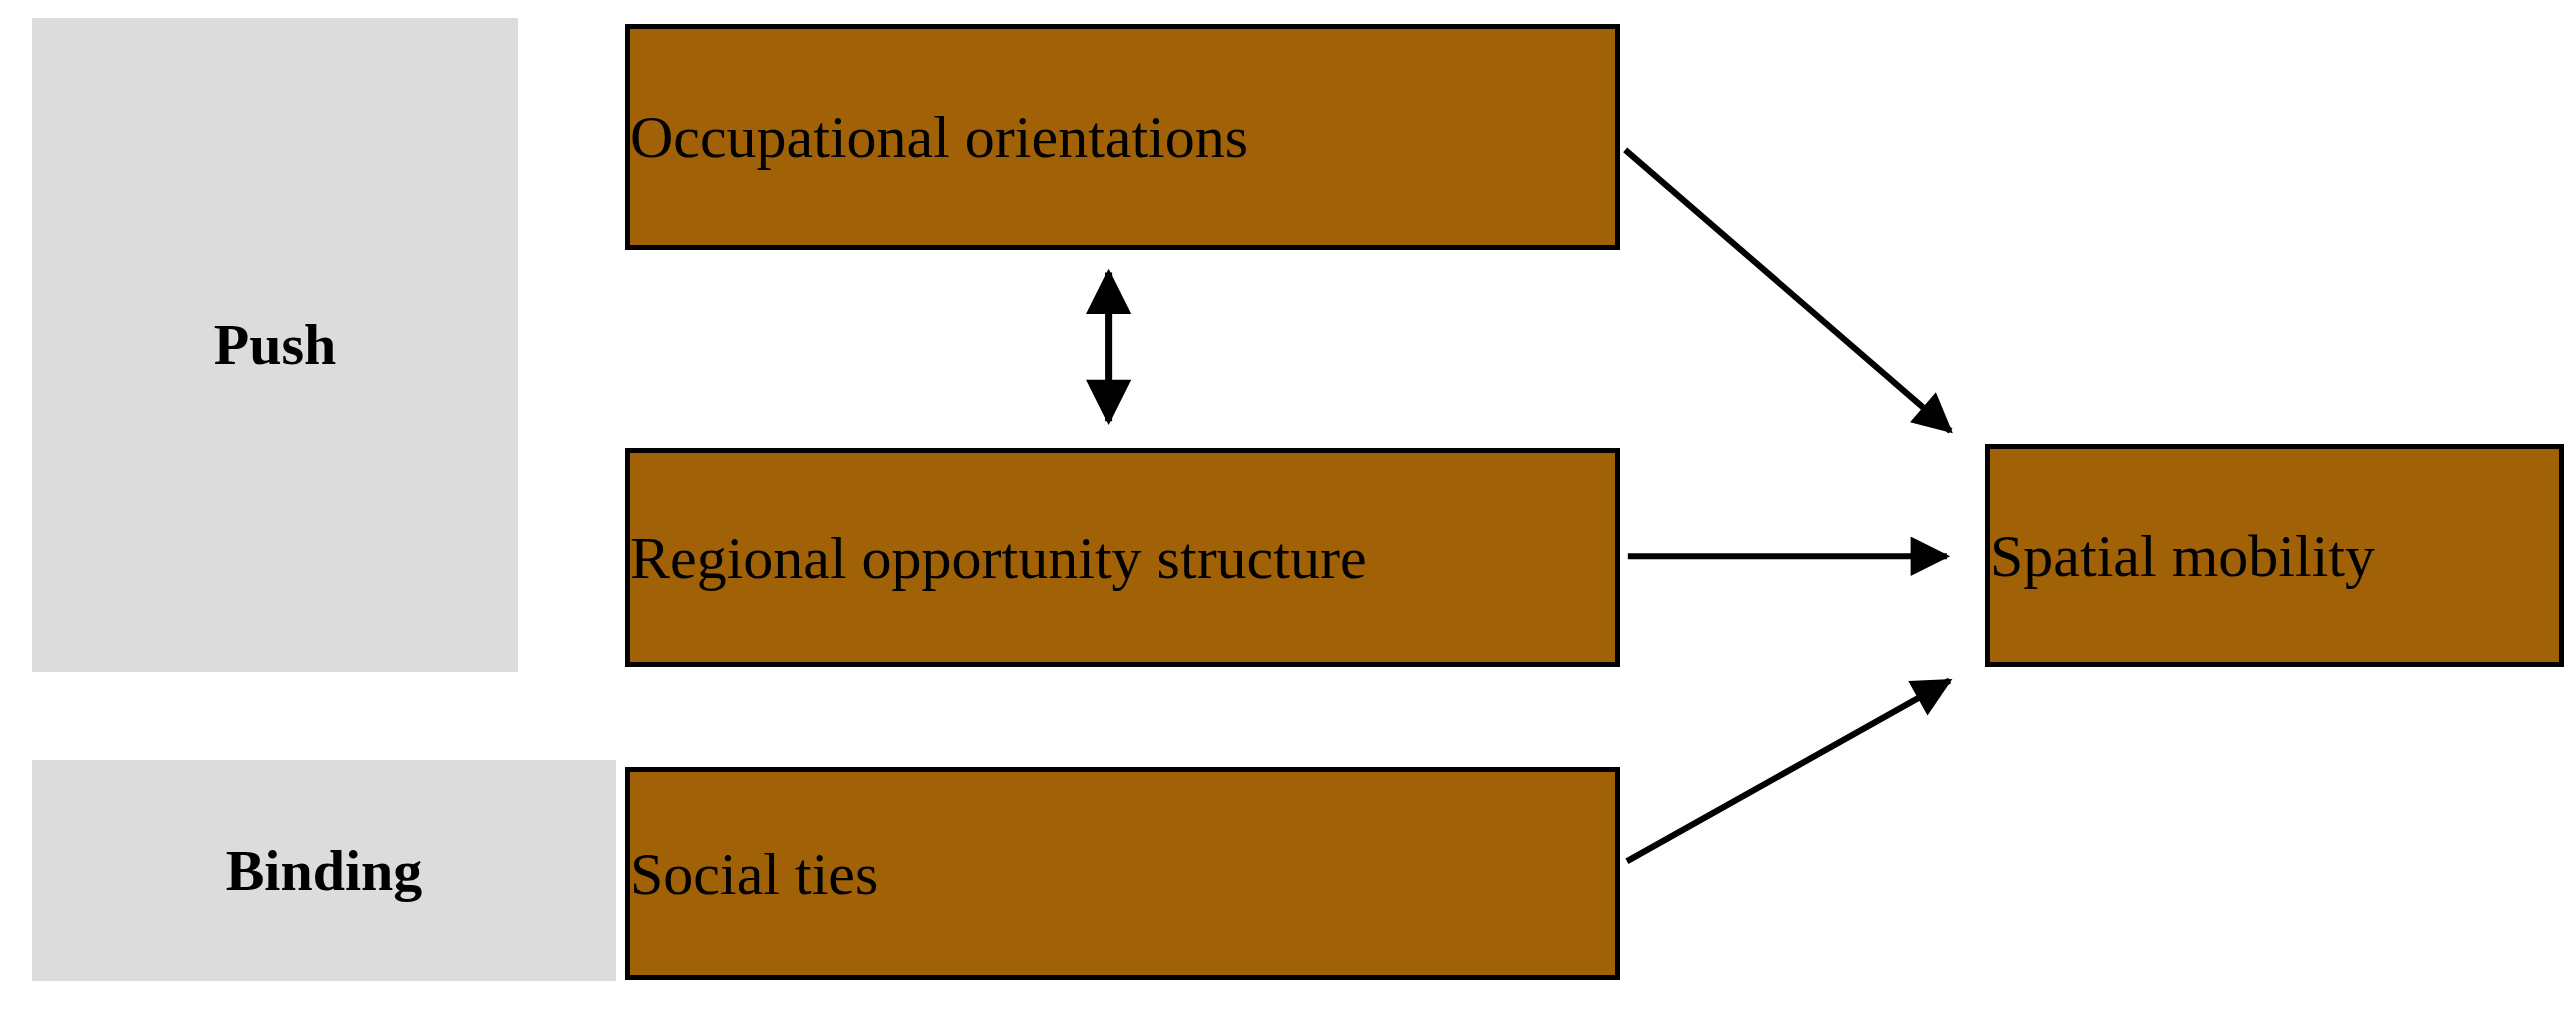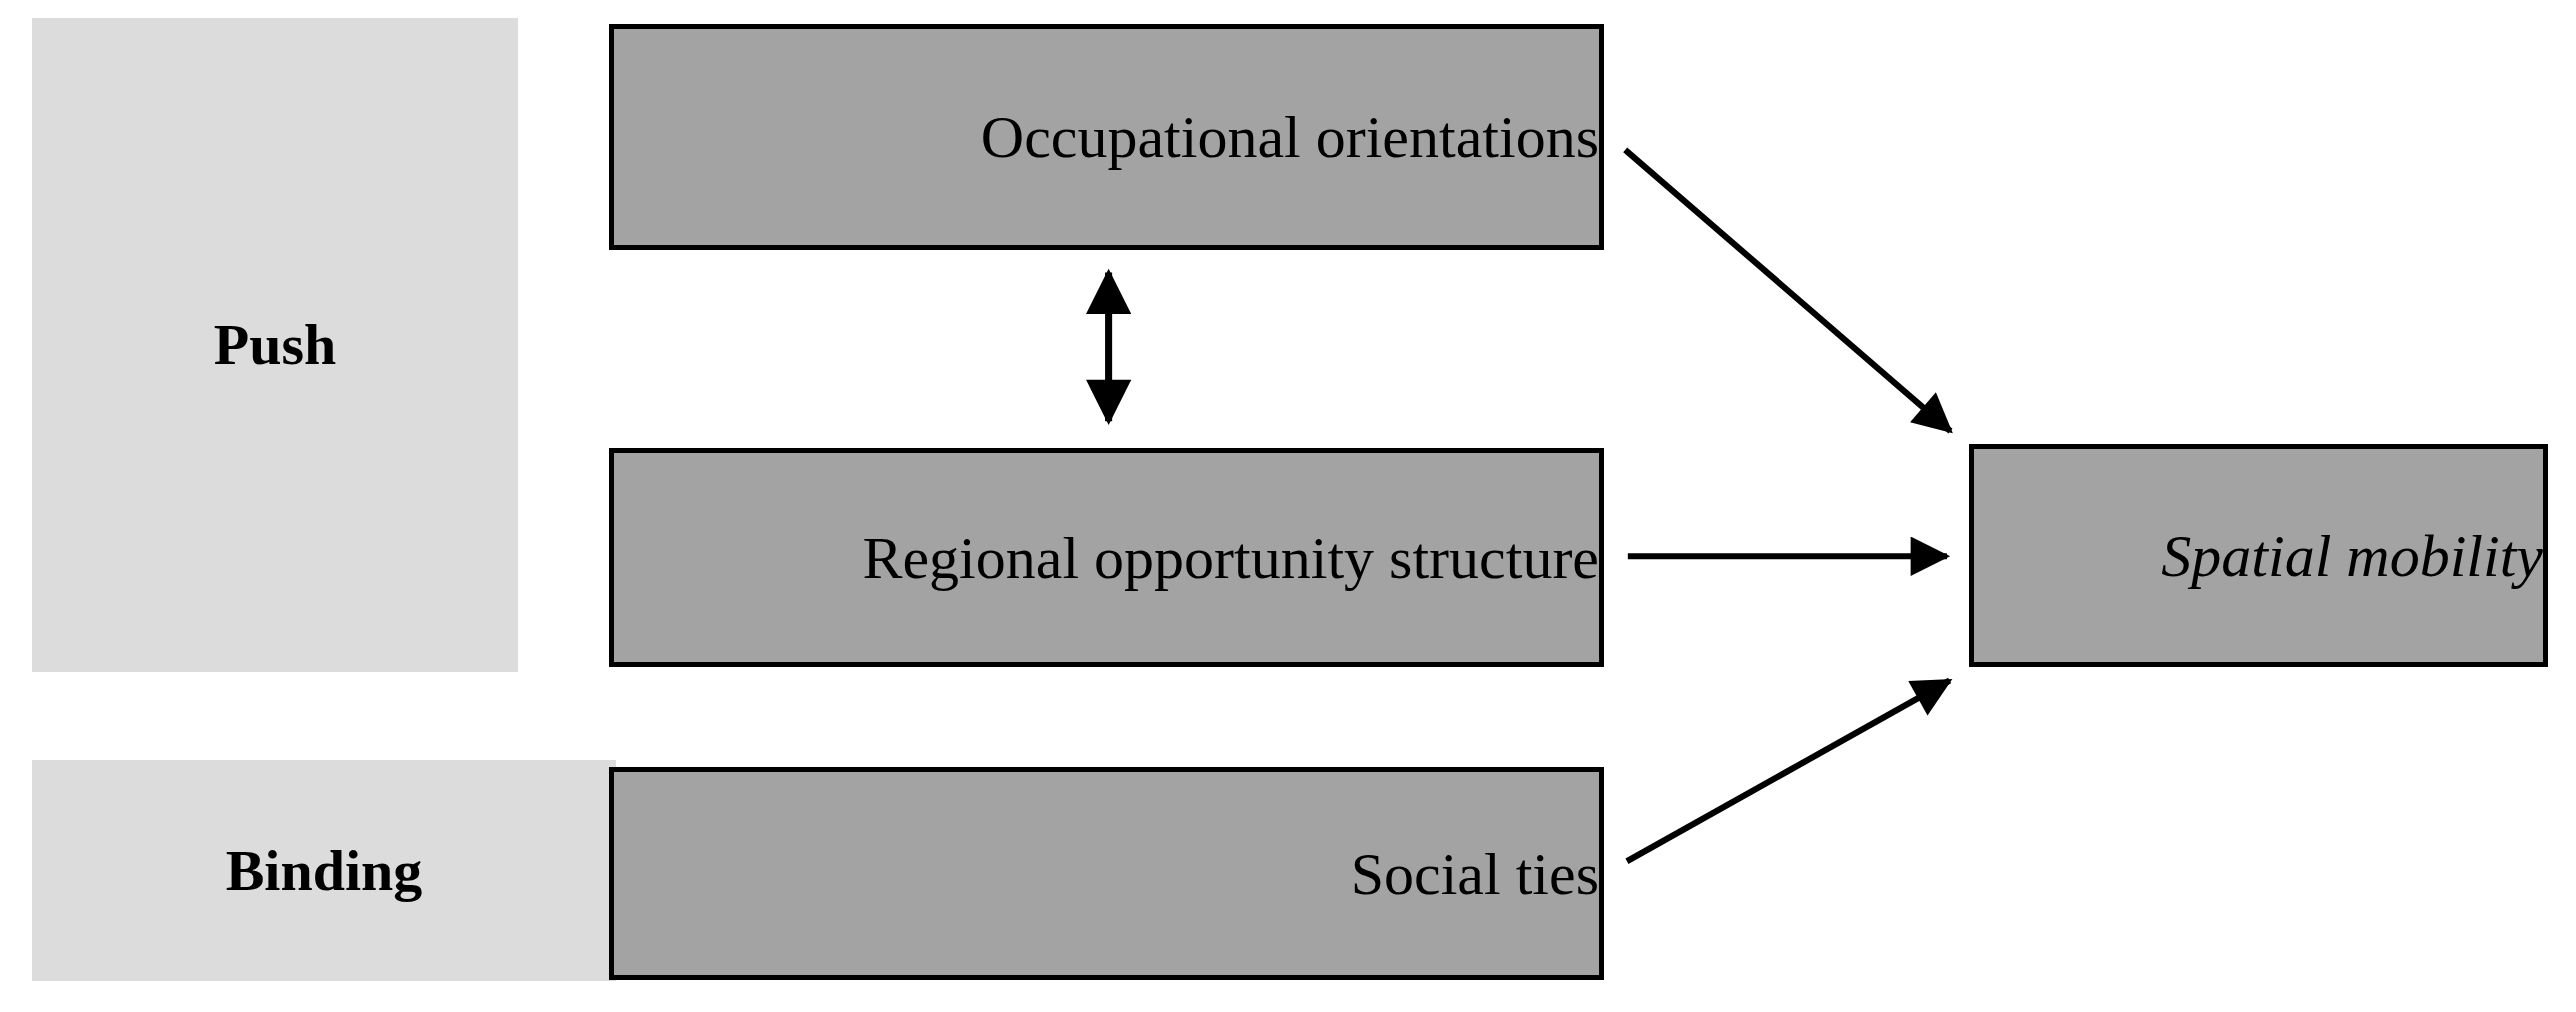--- a/index.html
+++ b/index.html
@@ -24,40 +24,41 @@
     justify-content: center;
     text-align: center;
   }
   .category-box .label {
     font-weight: bold;
     font-size: 58px;
     line-height: 1.1;
   }
   .node-box {
     position: absolute;
-    background: #a3a3a3;
+    background: #a16207;
     border: 5.3px solid #000000;
     box-sizing: border-box;
     display: flex;
     align-items: center;
-    justify-content: flex-end;
+    justify-content: flex-start;
     text-align: center;
+    margin-left: 16px;
   }
   .node-box .label {
     font-size: 60px;
     line-height: 1.1;
     white-space: nowrap;
   }
   
   .push-box    { left: 32px;  top: 17.6px;  width: 486px;  height: 654px; }
   .binding-box { left: 32px;  top: 760px; width: 584px;  height: 221px; }
   .occupational-box { left: 609px;  top: 24px;  width: 995px; height: 226px; }
   .regional-box     { left: 609px;  top: 448px; width: 995px; height: 219px; }
   .social-box       { left: 609px;  top: 767px; width: 995px; height: 213px; }
-  .spatial-box      { left: 1969px; top: 444px; width: 579px;  height: 223px; font-style: italic; }
+  .spatial-box      { left: 1969px; top: 444px; width: 579px;  height: 223px; }
   .arrow-layer {
     position: absolute;
     left: 0; top: 0;
     width: 2576px;
     height: 1012px;
     pointer-events: none;
   }
   .arrow-layer line {
     stroke: #000000;
   }

